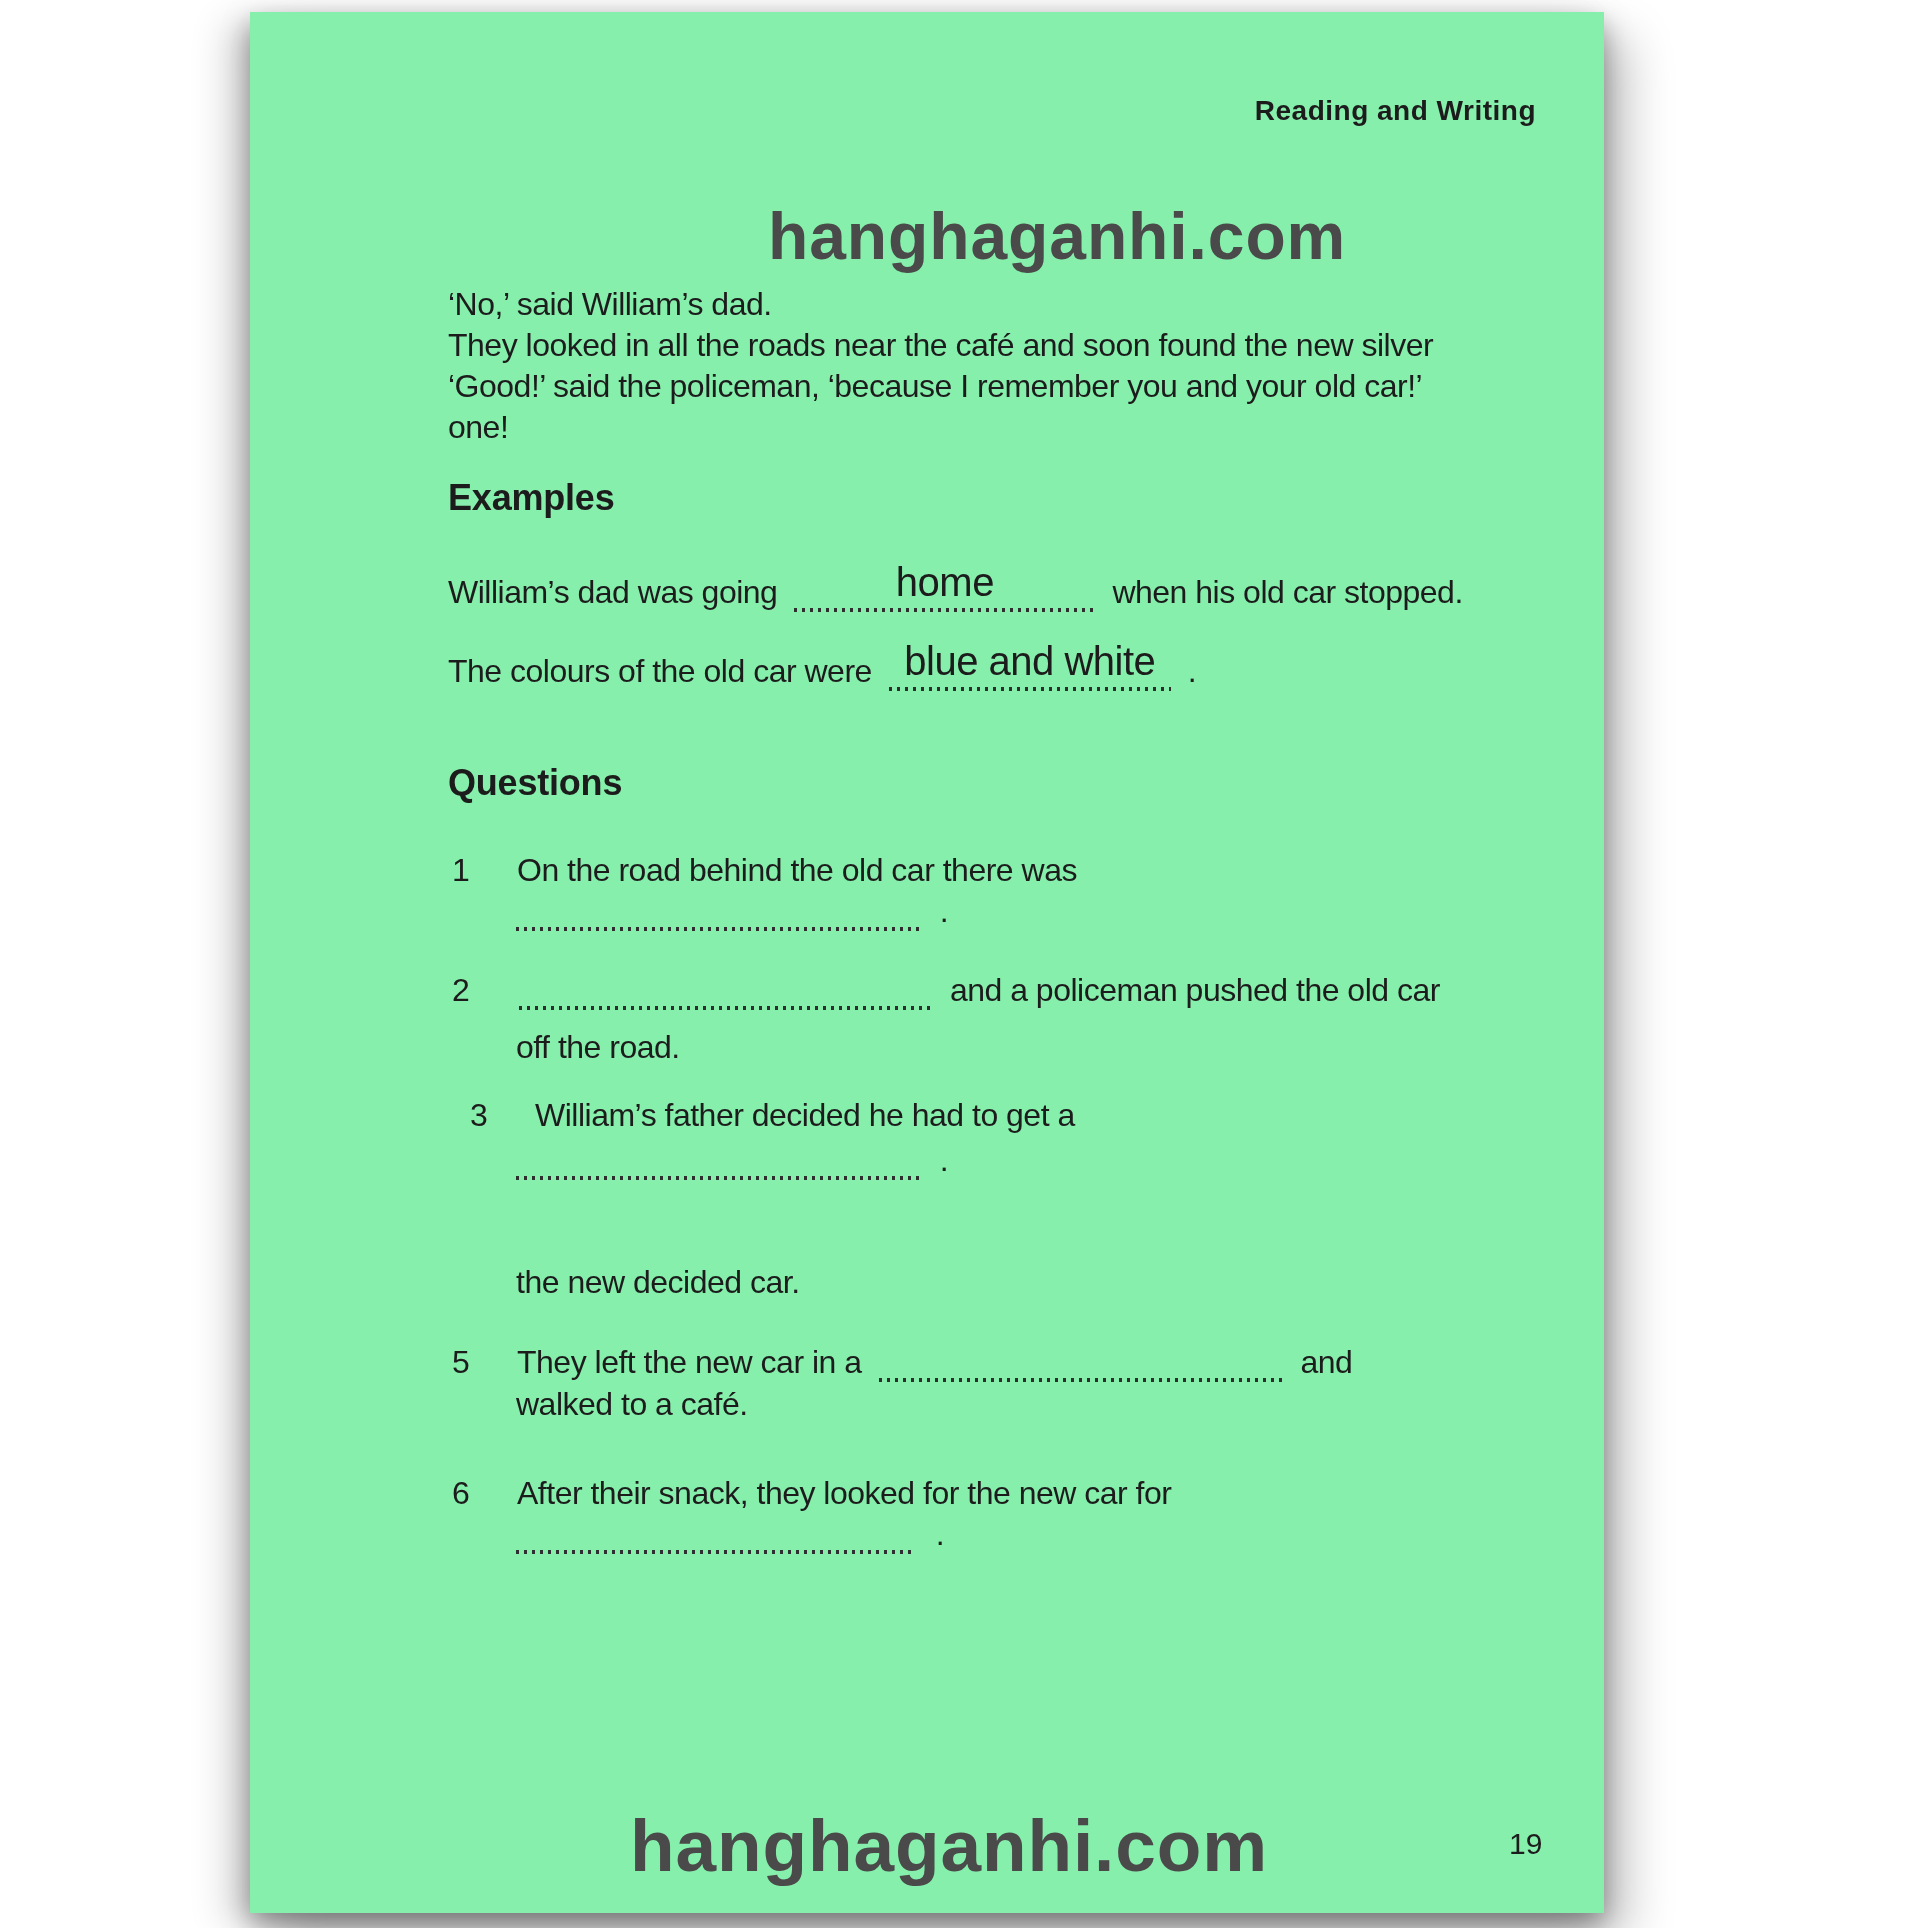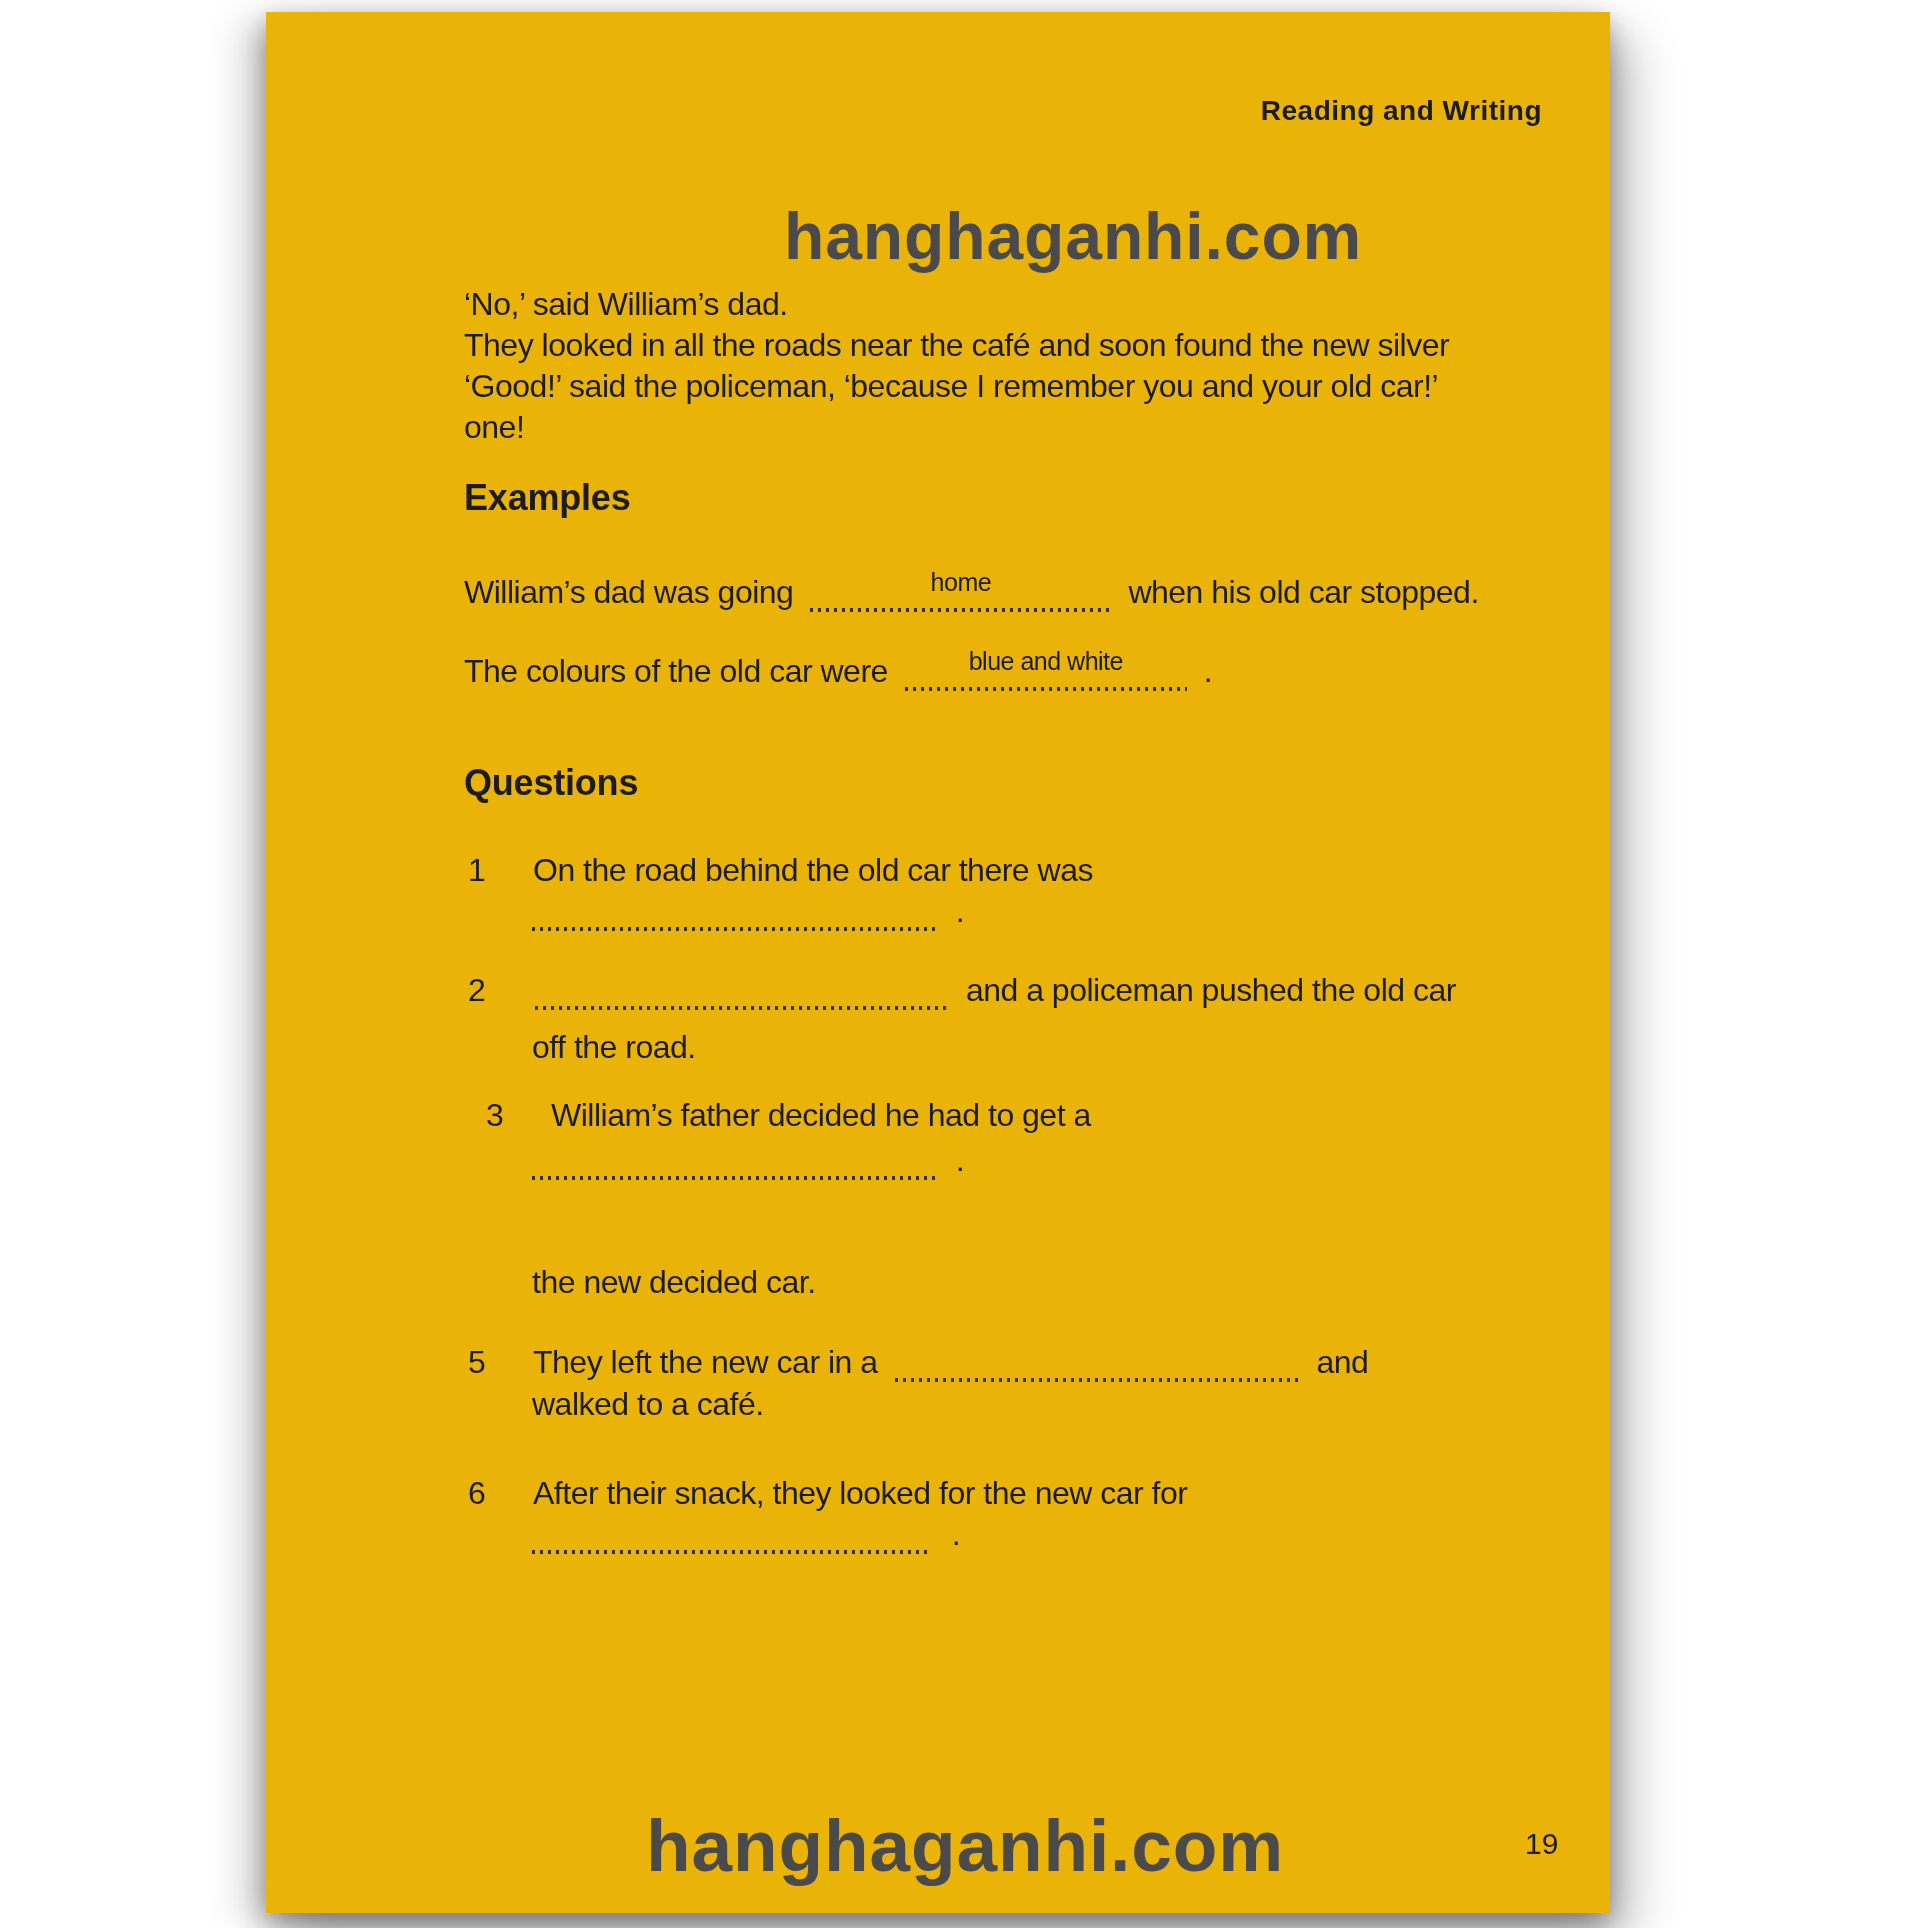--- a/index.html
+++ b/index.html
@@ -6,27 +6,28 @@
   body{
     width:1928px;height:1928px;
     background:#ffffff;
     position:relative;
     overflow:hidden;
     font-family:"Liberation Sans", sans-serif;
     color:#1c1c1c;
   }
   .page{
     position:absolute;
-    left:266px;top:12.2px;
+    left:250px;top:12.2px;
     width:1344px;height:1901px;
-    background:#eab308;
+    background:#86efac;
     box-shadow:
       0 11.3px 26px rgba(0,0,0,0.35),
       24.5px 24.5px 45px rgba(0,0,0,0.22),
       -22.6px 11.3px 36px rgba(0,0,0,0.16);
+    padding-left: 10px;
   }
   .abs{position:absolute;}
   .section-header{
     top:83px;right:68px;
     font-size:28px;font-weight:bold;
     letter-spacing:0.5px;
   }
   .watermark{
     color:#4a4a4a;
     font-weight:bold;
@@ -56,21 +57,21 @@
     vertical-align:-9.4px;
     margin:0 17px;
   }
   .blank .dots{
     position:absolute;left:0;right:0;bottom:0;height:3.8px;
     background:repeating-linear-gradient(to right,#2e2e2e 0 2.8px,transparent 2.8px 8px);
   }
   .blank .answer{
     position:absolute;left:0;right:0;bottom:8.5px;
     text-align:center;
-    font-size:25px;letter-spacing:-0.5px;
+    font-size:40px;letter-spacing:-0.5px;
   }
   .period{margin-left:3.8px;}
   .page-number{
     left:1259px;top:1815px;
     font-size:30px;
   }
 </style>
 </head>
 <body>
 

